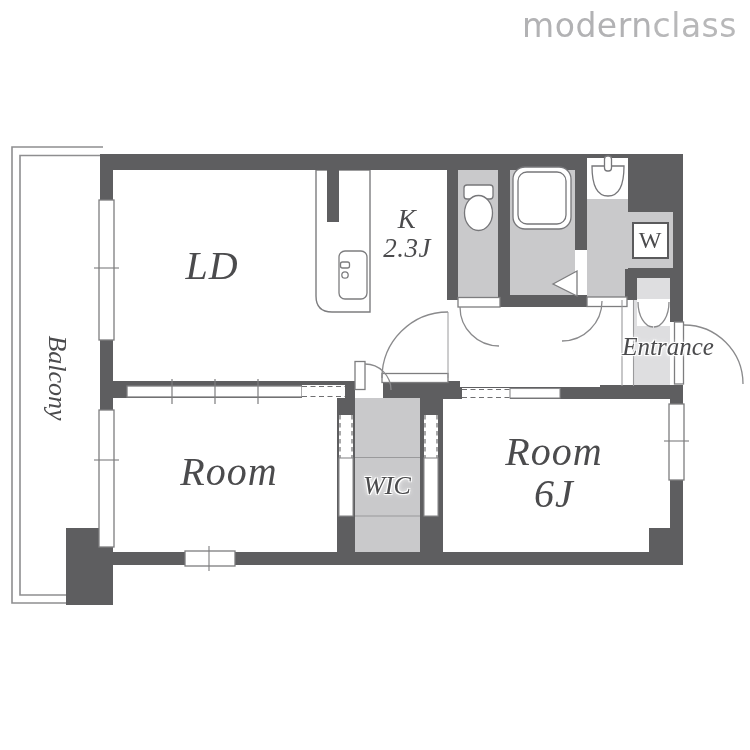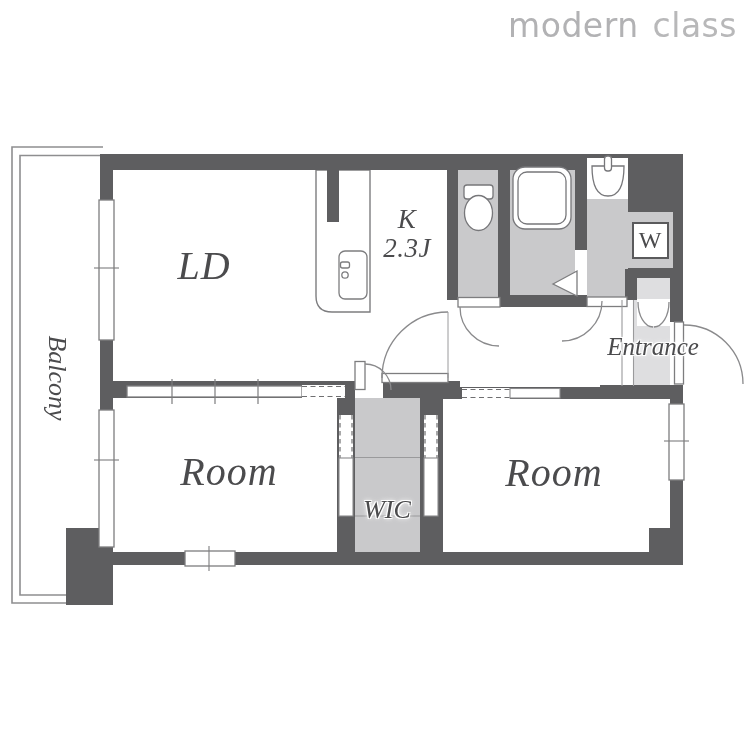--- a/index.html
+++ b/index.html
@@ -8,36 +8,36 @@
     overflow:hidden;
     font-family:"Liberation Serif","DejaVu Serif",serif;
   }
   .logo {
     position:absolute; top:6px; right:13px;
     font-family:"DejaVu Sans","Liberation Sans",sans-serif;
     font-size:33px; line-height:40px; color:#b2b2b4; letter-spacing:0.5px;
     user-select:none;
   }
   .logo .logo-bold { font-weight:400; }
-  .logo .logo-light { font-weight:400; opacity:0.92; margin-left:14px; }
+  .logo .logo-light { font-weight:400; opacity:0.92; margin-left:0; }
 
   .plan-svg { position:absolute; left:0; top:0; }
 
   .plan-label {
     position:absolute; transform:translate(-50%,-50%);
     font-style:italic; color:#4b4b4d; text-align:center;
     line-height:1.06; white-space:nowrap;
   }
   .label-ld, .label-room { font-size:40px; letter-spacing:1px; }
   .label-k { font-size:27px; letter-spacing:0.5px; }
   .halo {
     text-shadow:-1px -1px 0 #fff, 1px -1px 0 #fff, -1px 1px 0 #fff,
                  1px  1px 0 #fff, 0 0 4px #fff, 0 0 6px #fff;
   }
-  .label-wic { font-size:26px;margin-top:24px; }
+  .label-wic { font-size:26px; }
   .label-entrance { font-size:25px; }
   .label-balcony { font-size:26px; transform:translate(-50%,-50%) rotate(90deg); }
   .label-w { font-size:24px; font-style:normal; color:#4b4b4d; }
 </style>
 </head>
 <body>
 
 <div class="stage">
 
   <div class="logo">
@@ -180,38 +180,39 @@
       <path d="M638,302 A 15,25 0 0 0 653,327"></path>
       <path d="M669,302 A 15,25 0 0 1 654,327"></path>
 
       <path d="M622,300 L622,386 M633.5,300 L633.5,386" stroke="#9a9a9c" stroke-width="1.1"></path>
 
       <rect x="674.5" y="322" width="9" height="62" fill="#ffffff" stroke="#7d7d7f"></rect>
       <path d="M684,325 A 59,59 0 0 1 743,384"></path>
     </g>
   </svg>
 
-  <div class="plan-label label-ld" style="left:204px; top:266px;">
+  <div class="plan-label label-ld" style="left:212px; top:266px;">
     <div>LD</div>
   </div>
 
   <div class="plan-label label-k" style="left:407px; top:234px;">
     <div>K</div>
     <div>2.3J</div>
   </div>
 
   <div class="plan-label label-room" style="left:229px; top:472px;">
     <div>Room</div>
   </div>
 
   <div class="plan-label label-room" style="left:554px; top:473px;">
     <div>Room</div>
+    <div>6J</div>
   </div>
 
   <div class="plan-label label-wic halo" style="left:387px; top:486px;">WIC</div>
 
-  <div class="plan-label label-entrance halo" style="left:653px; top:347px;text-align:right;">Entrance</div>
+  <div class="plan-label label-entrance halo" style="left:668px; top:347px;text-align:right;">Entrance</div>
 
   <div class="plan-label label-balcony" style="left:57px; top:378px;">Balcony</div>
 
   <div class="plan-label label-w" style="left:650px; top:241px;">W</div>
 
 </div>
 
 </body></html>

